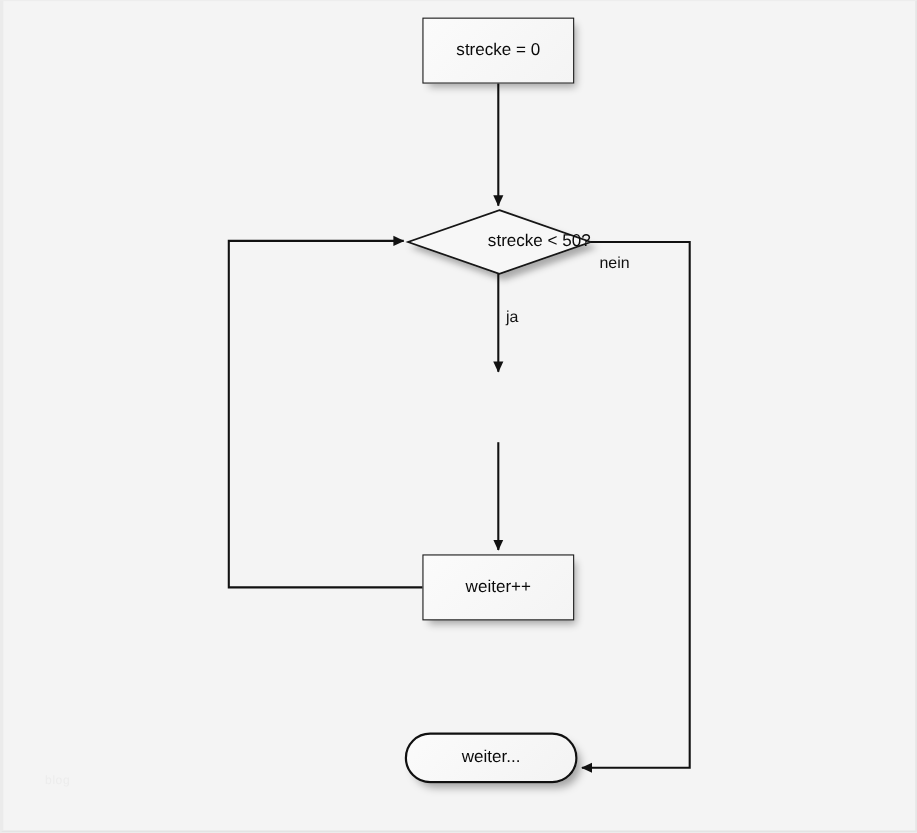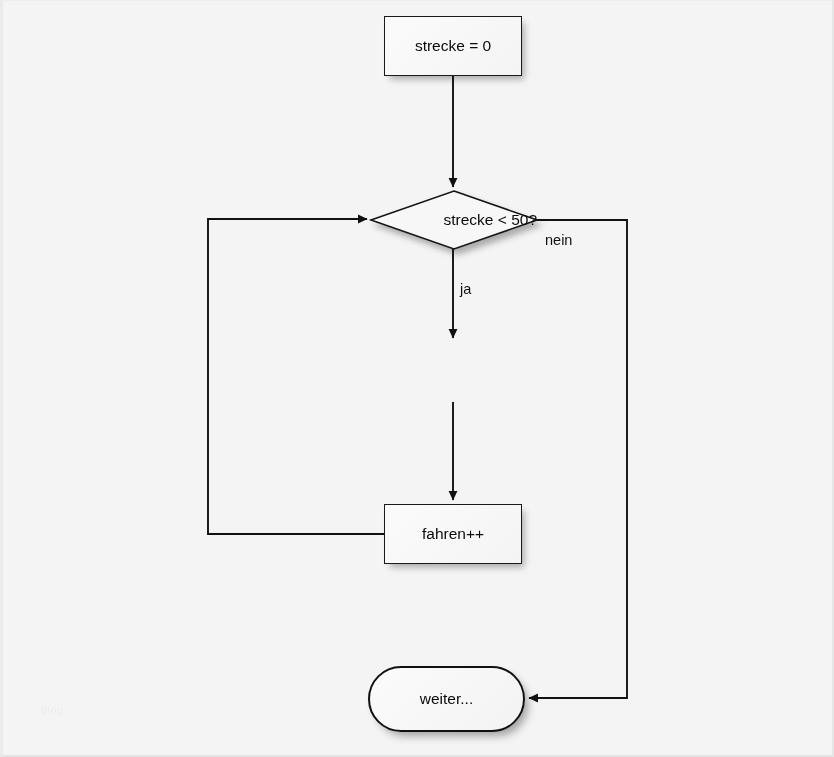--- a/index.html
+++ b/index.html
@@ -93,24 +93,24 @@
   <div class="node proc" style="left:381px;top:15px;width:138px;height:60px;">
     <span>strecke = 0</span>
   </div>
 
   <div class="decision-label" style="left:368px;top:190px;width:166px;height:58px;">
     <span>strecke &lt; 50?</span>
   </div>
 
 
   <div class="node proc" style="left:381px;top:503px;width:138px;height:60px;">
-    <span>fahren++</span>
+    <span>weiter++</span>
   </div>
 
-  <div class="node terminal" style="left:365px;top:665px;width:157px;height:66px;">
+  <div class="node terminal" style="left:365px;top:665px;width:157px;height:46px;">
     <span>weiter...</span>
   </div>
 
   <div class="edge-label" style="left:457px;top:280px;">
     <span>ja</span>
   </div>
   <div class="edge-label" style="left:542px;top:231px;">
     <span>nein</span>
   </div>
 

